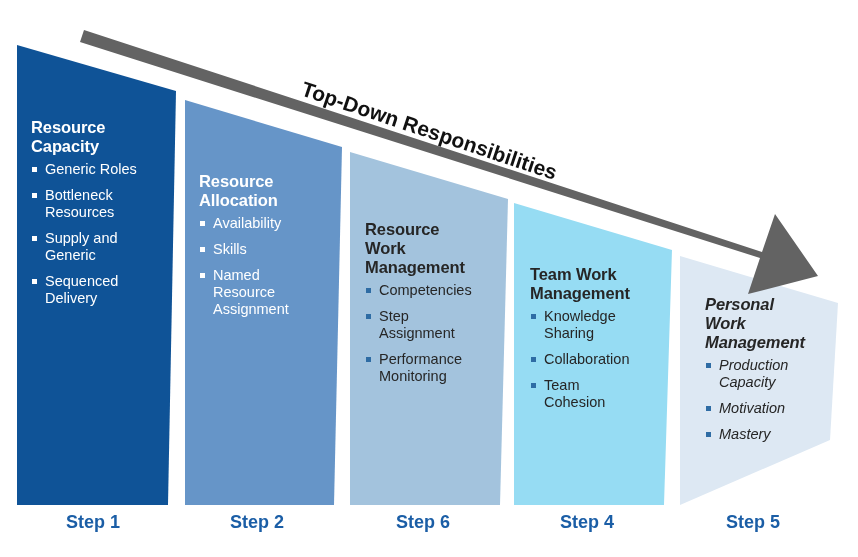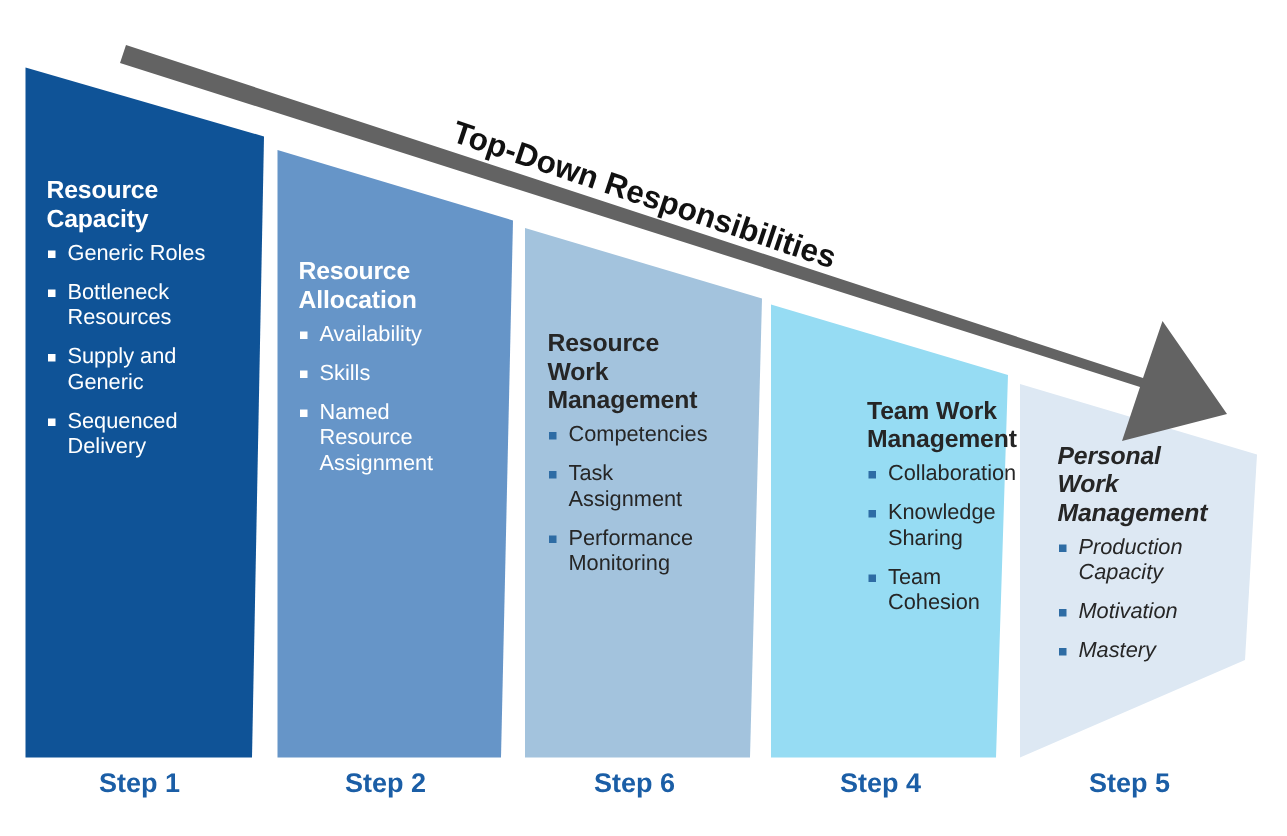--- a/index.html
+++ b/index.html
@@ -129,34 +129,34 @@
 Assignment</li>
     </ul>
   </div>
 
   <div class="panel-text dark-on-light" style="left:365px; top:220px; width:140px;">
     <div class="panel-title">Resource
 Work
 Management</div>
     <ul class="bullets">
       <li>Competencies</li>
-      <li>Task
+      <li>Step
 Assignment</li>
       <li>Performance
 Monitoring</li>
     </ul>
   </div>
 
-  <div class="panel-text dark-on-light" style="left:530px; top:265px; width:140px;margin-left:48px;">
+  <div class="panel-text dark-on-light" style="left:530px; top:265px; width:140px;">
     <div class="panel-title">Team Work
 Management</div>
     <ul class="bullets">
-      <li>Collaboration</li>
       <li>Knowledge
 Sharing</li>
+      <li>Collaboration</li>
       <li>Team
 Cohesion</li>
     </ul>
   </div>
 
   <div class="panel-text dark-on-light" style="left:705px; top:295px; width:135px;font-style:italic;">
     <div class="panel-title">Personal
 Work
 Management</div>
     <ul class="bullets">

